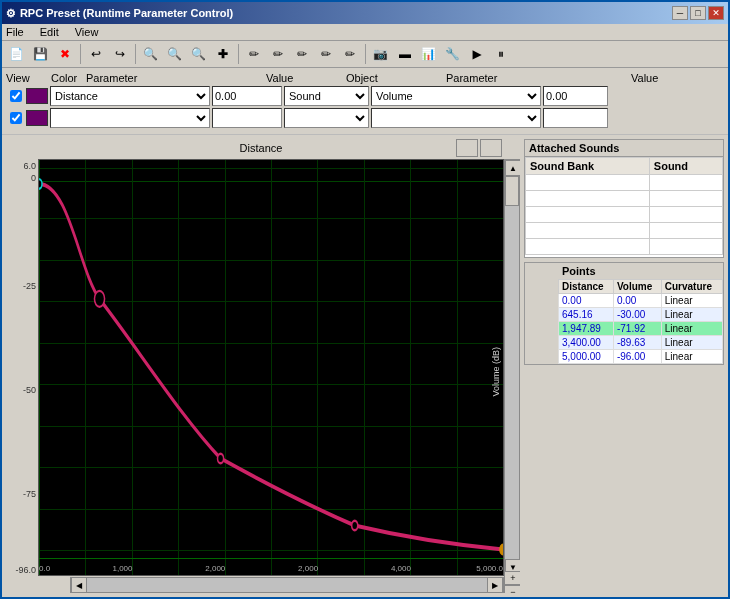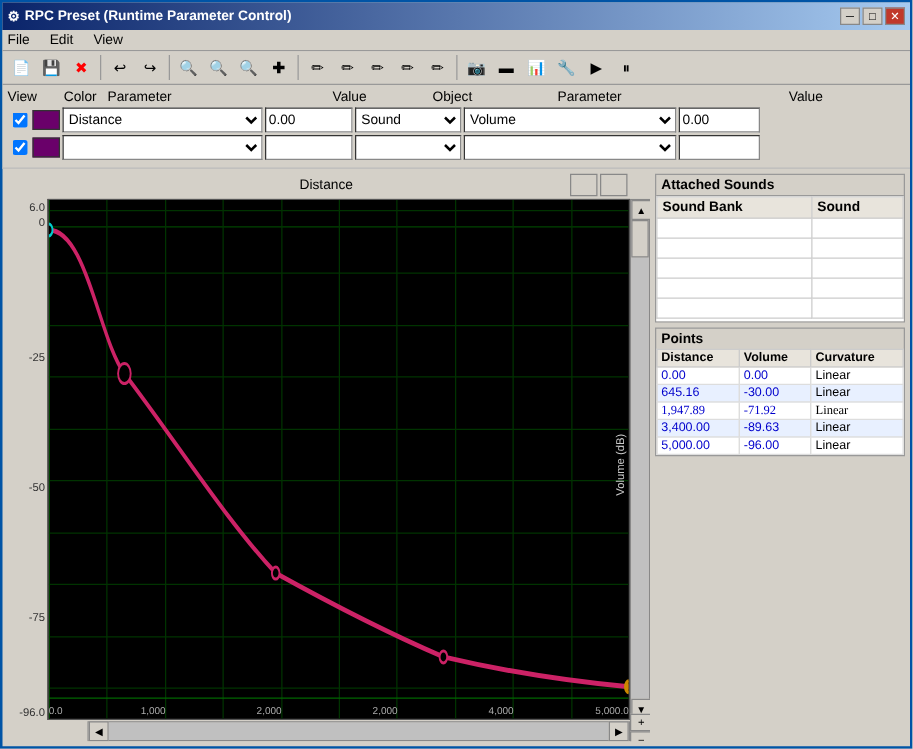--- a/index.html
+++ b/index.html
@@ -58,21 +58,21 @@
     .zoom-btn { width: 18px; height: 14px; background: #d4d0c8; border: 1px solid #888; font-size: 9px; cursor: pointer; display: flex; align-items: center; justify-content: center; }
 
     .right-panel { width: 200px; display: flex; flex-direction: column; gap: 4px; }
     .panel-box { background: #d4d0c8; border: 1px solid #999; }
     .panel-title { font-size: 11px; font-weight: bold; padding: 2px 4px; border-bottom: 1px solid #999; }
     .sounds-table { width: 100%; border-collapse: collapse; }
     .sounds-table th { font-size: 11px; text-align: left; padding: 2px 4px; border: 1px solid #ccc; background: #e8e4dc; }
     .sounds-table td { font-size: 11px; padding: 2px 4px; border: 1px solid #ccc; height: 16px; }
     .sounds-area { height: 100px; background: white; }
 
-    .points-box { border: 1px solid #999; }
+    .points-box { border: 1px solid #999; padding-left: 33px; }
     .points-title { font-size: 11px; font-weight: bold; padding: 2px 4px; }
     .points-table { width: 100%; border-collapse: collapse; }
     .points-table th { font-size: 10px; text-align: left; padding: 1px 3px; border: 1px solid #ccc; background: #e8e4dc; }
     .points-table td { font-size: 10px; padding: 1px 3px; border: 1px solid #ddd; }
     .pt-col1 { color: #0000cc; }
     .pt-col2 { color: #0000cc; }
     .pt-col3 { color: black; }
 
     
     .grid-line-h { position: absolute; left: 0; right: 0; border-top: 1px solid #1a1a4a; }
@@ -334,21 +334,21 @@
             <tr style="background:white;">
               <td class="pt-col1">0.00</td>
               <td class="pt-col2">0.00</td>
               <td class="pt-col3">Linear</td>
             </tr>
             <tr style="background:#e8f0ff;margin-left:28px;">
               <td class="pt-col1">645.16</td>
               <td class="pt-col2">-30.00</td>
               <td class="pt-col3">Linear</td>
             </tr>
-            <tr style="background:#ffffff;font-family:Liberation Serif, serif;">
+            <tr style="background:#86efac;">
               <td class="pt-col1">1,947.89</td>
               <td class="pt-col2">-71.92</td>
               <td class="pt-col3">Linear</td>
             </tr>
             <tr style="background:#e8f0ff;">
               <td class="pt-col1">3,400.00</td>
               <td class="pt-col2">-89.63</td>
               <td class="pt-col3">Linear</td>
             </tr>
             <tr style="background:white;">

